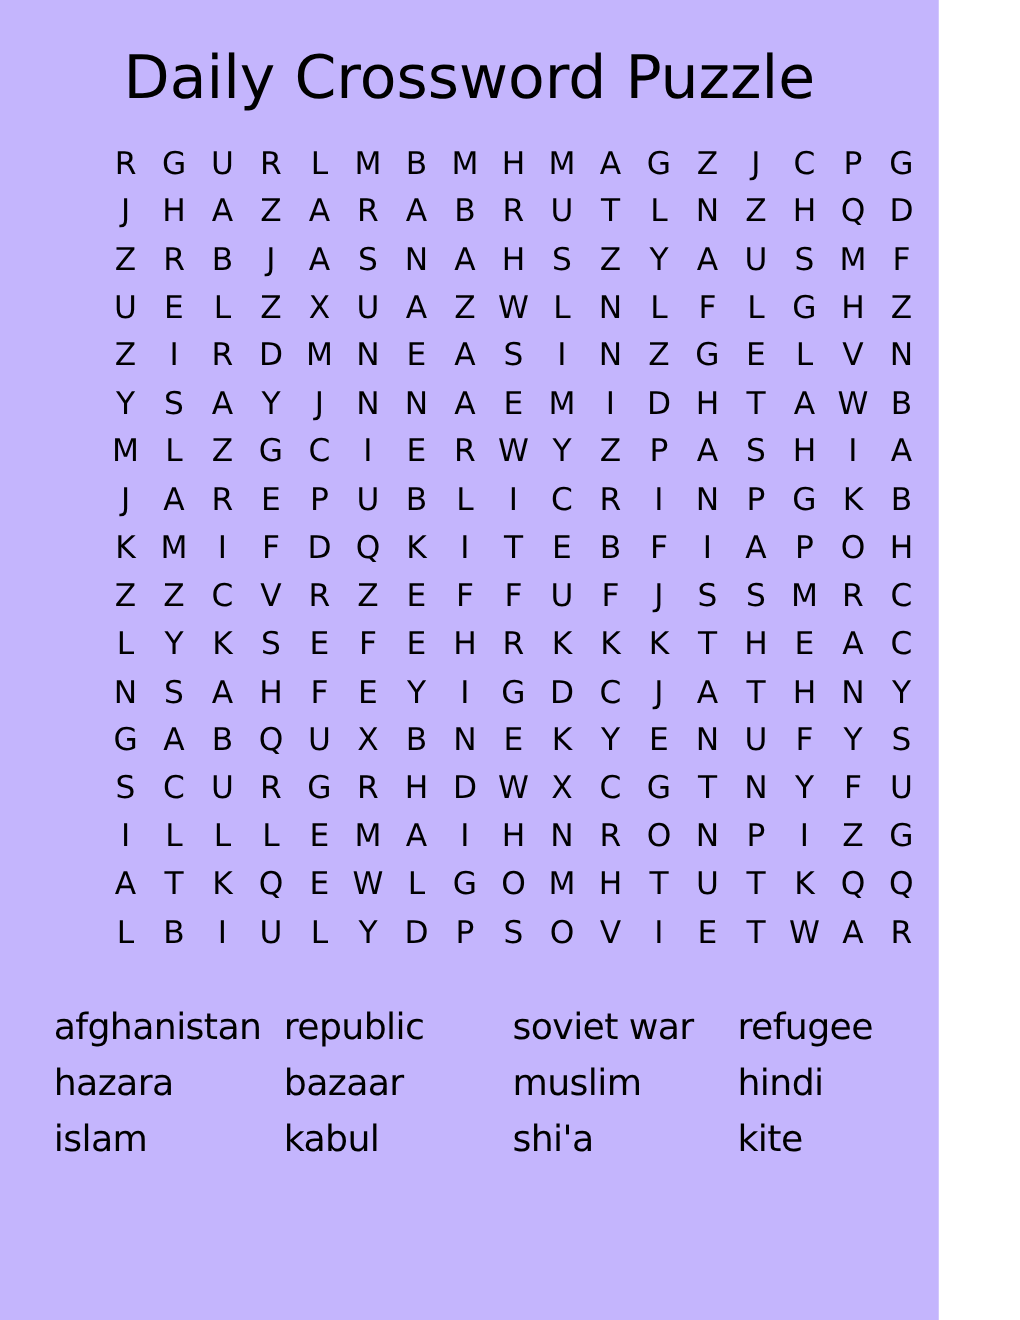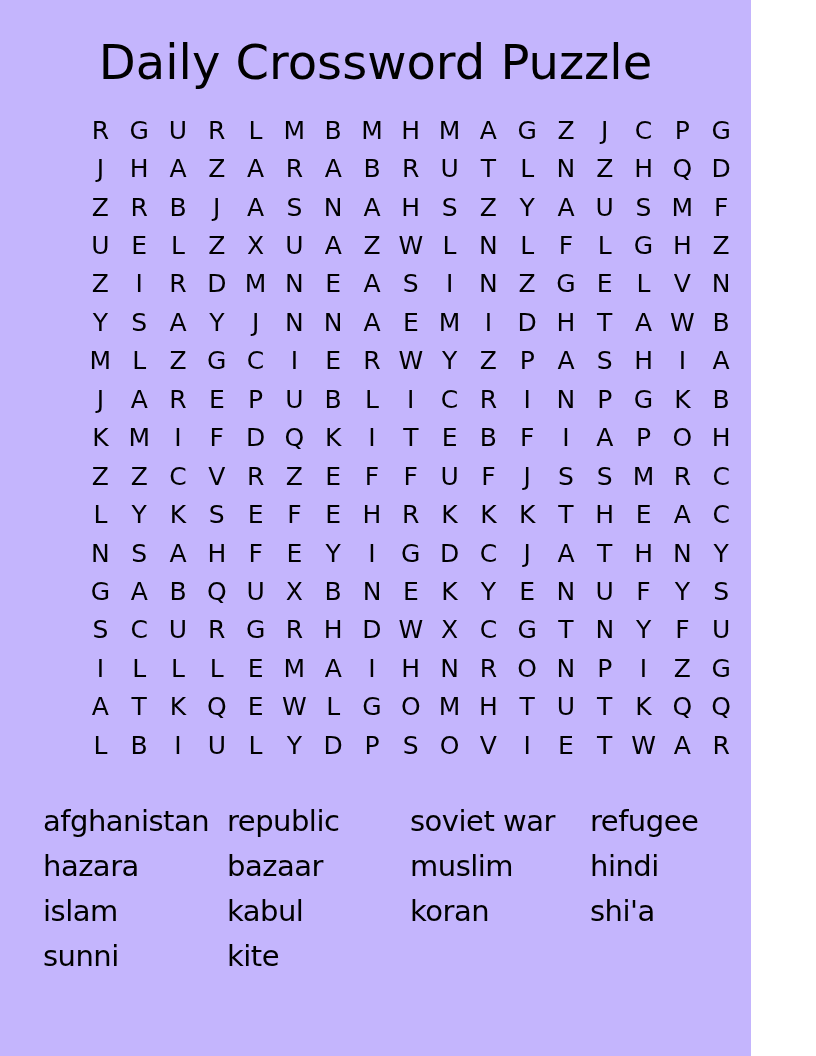--- a/index.html
+++ b/index.html
@@ -362,19 +362,17 @@
       <span class="word">afghanistan</span>
       <span class="word">republic</span>
       <span class="word">soviet war</span>
       <span class="word">refugee</span>
       <span class="word">hazara</span>
       <span class="word">bazaar</span>
       <span class="word">muslim</span>
       <span class="word">hindi</span>
       <span class="word">islam</span>
       <span class="word">kabul</span>
-      <span class="word">koran</span>
       <span class="word">shi'a</span>
-      <span class="word">sunni</span>
       <span class="word">kite</span>
       <span class="word"></span>
     </div>
 </div>
 
 </body></html>

